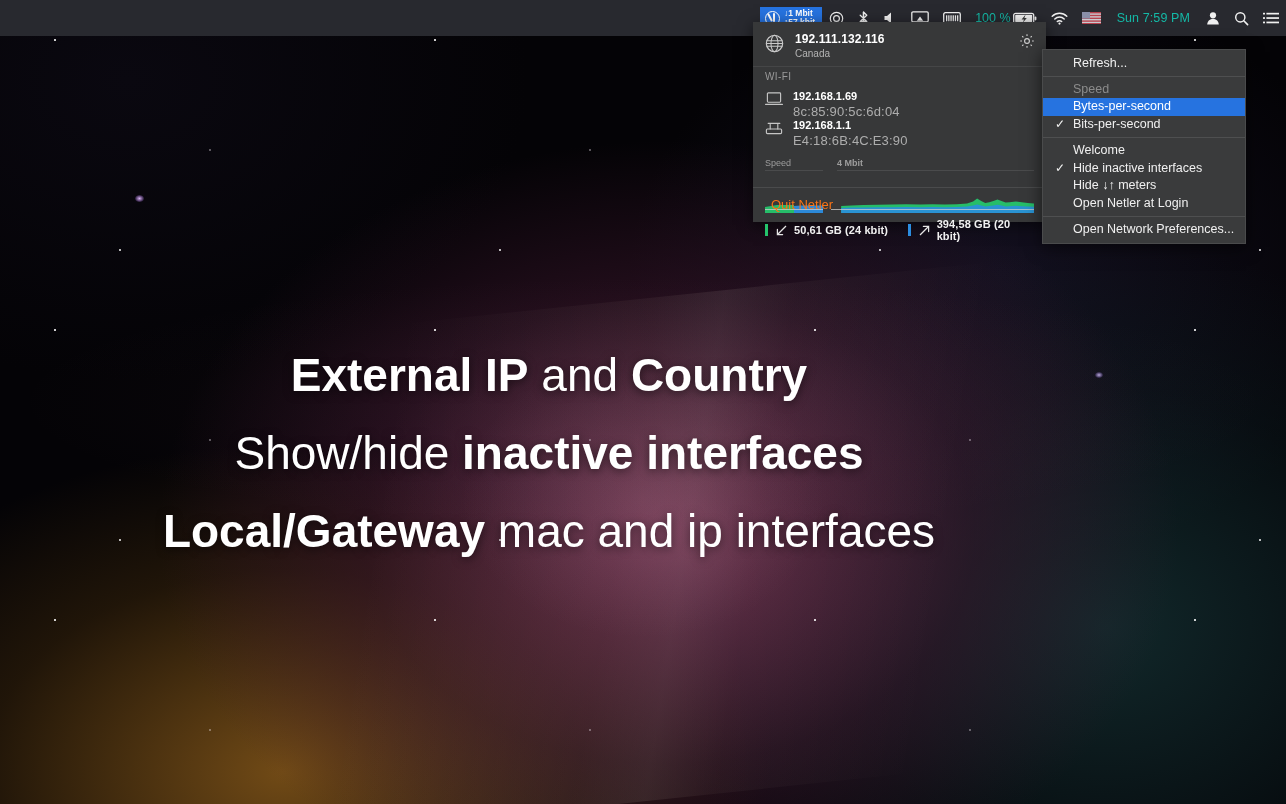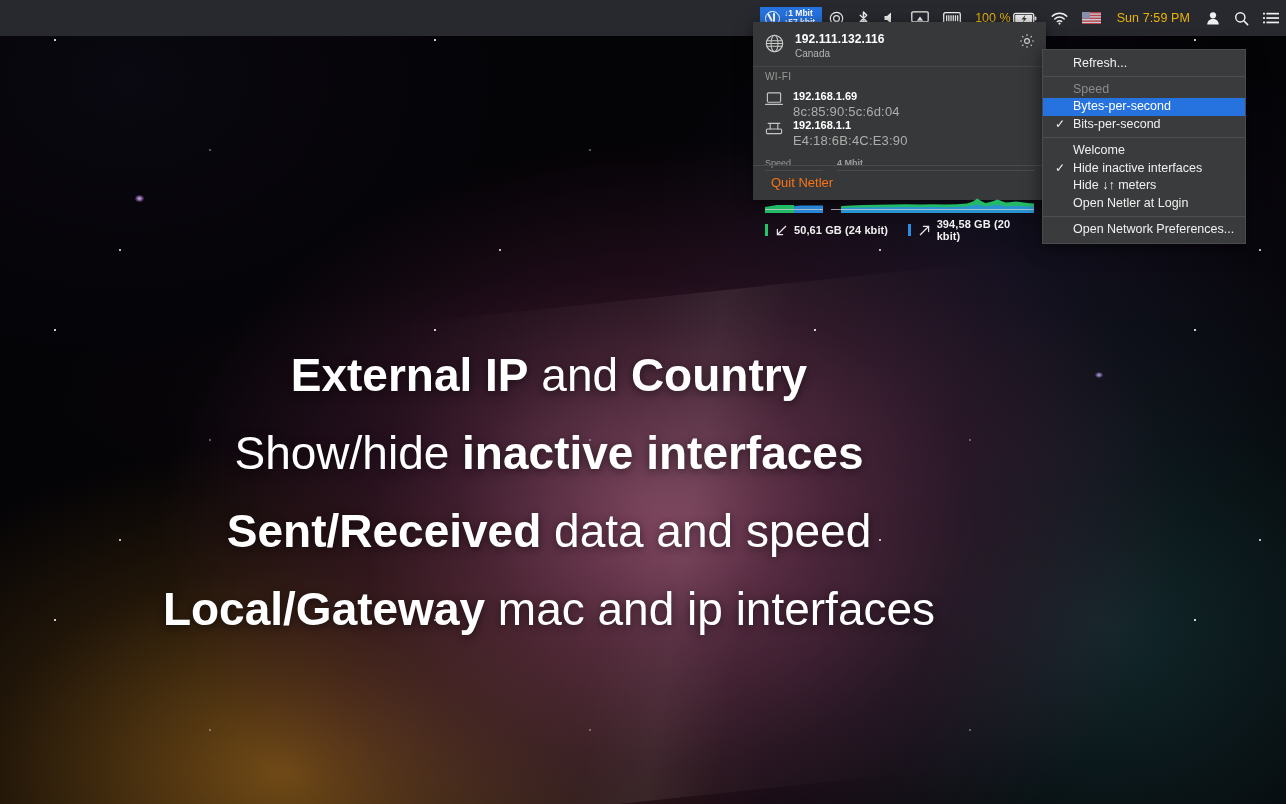--- a/index.html
+++ b/index.html
@@ -81,21 +81,21 @@
   
   .menubar {
     position:absolute; left:0; top:0; width:1286px; height:36px;
     background:rgba(42,44,50,0.94);
     display:flex; align-items:center; justify-content:flex-end;
     color:#f2f2f2; font-size:12.5px;
   }
   .mb-right { display:flex; align-items:center; height:22px; }
   .mb-item {
     display:flex; align-items:center; height:22px;
-    padding:0 7px; color:#eab308;text-align:right;
+    padding:0 7px; color:#14b8a6;text-align:right;
   }
   .netler-item {
     background:#2673e0; padding:0 7px 0 5px;
     display:flex; align-items:center; gap:4px; height:22px;
   }
   .netler-logo {
     width:15px; height:15px; border-radius:50%;
     border:1.4px solid #fff; position:relative; flex:none;
   }
   .netler-logo::after {
@@ -113,21 +113,21 @@
     font-size:8.5px; line-height:9.5px; font-weight:bold; color:#fff;
     white-space:nowrap;
   }
   .clock { font-size:12.5px; padding:8px 9px; letter-spacing:0.1px; }
   .pct { font-size:12.5px; padding-right:2px; }
 
   svg.ic { display:block; }
 
   
   .panel {
-    position:absolute; left:753px; top:22px; width:293px; height:178px;
+    position:absolute; left:753px; top:22px; width:293px; height:200px;
     background:#373839; color:#e8e8e8;
     box-shadow:0 3px 14px rgba(0,0,0,0.55);
     font-size:11px;
   }
   .panel-head { display:flex; align-items:flex-start; padding:10px 10px 7px 12px; position:relative; }
   .globe { width:19px; height:19px; flex:none; margin-top:2px; margin-right:11px; }
   .head-txt { display:flex; flex-direction:column; gap:2px; }
   .ext-ip { font-size:12px; font-weight:bold; color:#fff; letter-spacing:0.1px; }
   .country { font-size:10px; color:#b4b4b4; }
   .gear { position:absolute; right:11px; top:11px; width:16px; height:16px; cursor:default; }
@@ -221,21 +221,20 @@
     <div class="wp-layer stars"></div>
     <div class="wp-layer stars2"></div>
     <div class="wp-layer stars3"></div>
     <div class="nebula-dot"></div>
     <div class="nebula-dot2"></div>
   </div>
 
   <div class="features">
     <div class="fline l1"><span class="b">External IP</span><span class="r"> and </span><span class="b">Country</span></div>
     <div class="fline l2"><span class="r">Show/hide </span><span class="b">inactive interfaces</span></div>
-    <div class="fline l3"><span class="b">Sent/Received</span><span class="r"> data and speed</span></div>
     <div class="fline l4"><span class="b">Local/Gateway</span><span class="r"> mac and ip interfaces</span></div>
   </div>
 
   <div class="menubar">
     <div class="mb-right">
 
       <div class="netler-item">
         <div class="netler-logo"></div>
         <div class="netler-rates">
           <span>↓1 Mbit</span>

